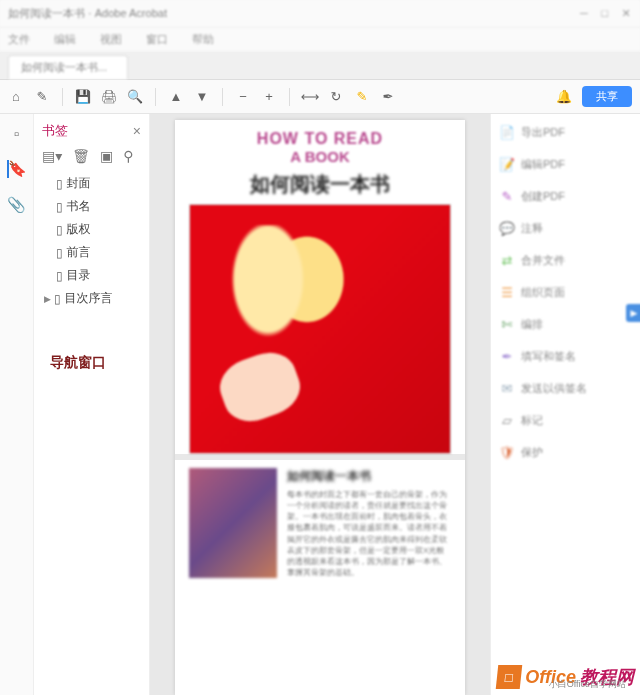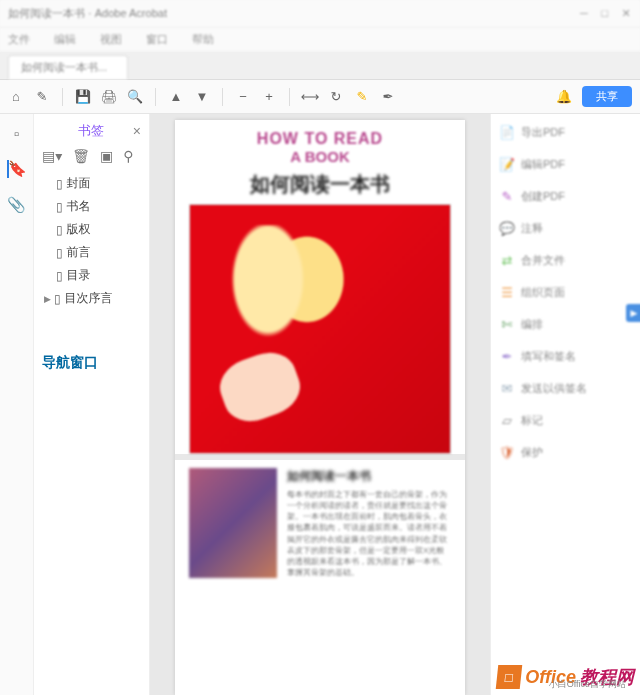--- a/index.html
+++ b/index.html
@@ -22,29 +22,29 @@
 .share-btn { background: #3d8eff; color: #fff; padding: 3px 14px; border-radius: 4px; font-size: 11px; filter: blur(0.6px);}
 
 .content { display: flex; height: calc(695px - 28px - 24px - 28px - 34px); position: relative; }
 
 .side-icons { width: 34px; background: #fafafa; border-right: 1px solid #eee; display: flex; flex-direction: column; align-items: center; padding-top: 10px; gap: 18px; }
 .side-icon { width: 18px; height: 18px; display: flex; align-items: center; justify-content: center; color: #666; font-size: 15px; }
 .side-icon.active { color: #2a7de1; border-left: 2px solid #2a7de1; margin-left: -2px; padding-left: 2px; }
 
 .nav-panel { width: 116px; background: #fff; border-right: 1px solid #eee; position: relative; }
 .nav-header { display: flex; align-items: center; justify-content: space-between; padding: 8px 8px 4px 8px; }
-.nav-title { font-size: 13px; color: #8b5cf6; margin-left: 36px; }
+.nav-title { font-size: 13px; color: #be185d; }
 .nav-close { color: #888; font-size: 14px; }
 .nav-toolbar { display: flex; gap: 10px; padding: 4px 8px 8px 8px; color: #777; font-size: 14px; }
 .nav-list { padding: 0 4px; }
 .nav-item { display: flex; align-items: center; padding: 3px 4px 3px 18px; font-size: 12px; color: #444; }
 .nav-item.has-child { padding-left: 6px; }
 .nav-expand { width: 10px; color: #888; font-size: 9px; }
 .nav-bm { color: #666; margin-right: 4px; font-size: 12px; }
-.nav-label-red { position: absolute; left: 8px; top: 240px; color: #0369a1; font-weight: bold; font-size: 14px; }
+.nav-label-red { position: absolute; left: 16px; top: 240px; color: #7f1d1d; font-weight: bold; font-size: 14px; }
 
 .doc-area { flex: 1; background: #e8e8e8; position: relative; overflow: hidden; display: flex; justify-content: center; }
 .doc-page { width: 290px; background: #fff; margin-top: 6px; box-shadow: 0 0 4px rgba(0,0,0,.15); padding: 10px 14px; }
 .cover-title1 { color: #b8488e; font-weight: bold; font-size: 16px; text-align: center; letter-spacing: 1px; filter: blur(1.2px);}
 .cover-title2 { color: #b8488e; font-weight: bold; font-size: 15px; text-align: center; filter: blur(1.2px);}
 .cover-cn { font-size: 20px; font-weight: bold; text-align: center; margin: 6px 0; filter: blur(1.6px); color:#222;}
 .cover-illus { width: 100%; height: 250px; margin-top: 6px; background:
   radial-gradient(ellipse 60px 70px at 45% 30%, #fde088 0%, #fde088 60%, transparent 62%),
   linear-gradient(135deg, #e30613 40%, #c8050f 100%);
   border: 1px solid #ccc; position: relative; filter: blur(1.2px);}

